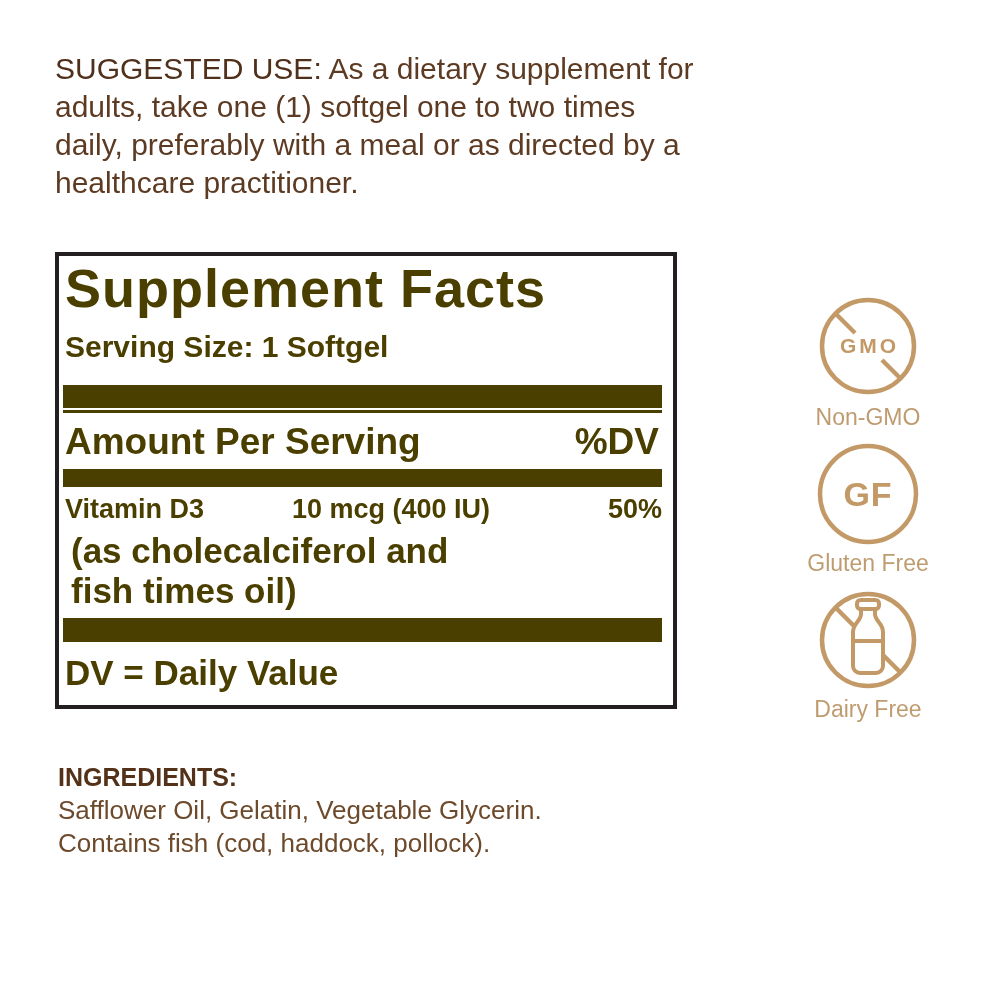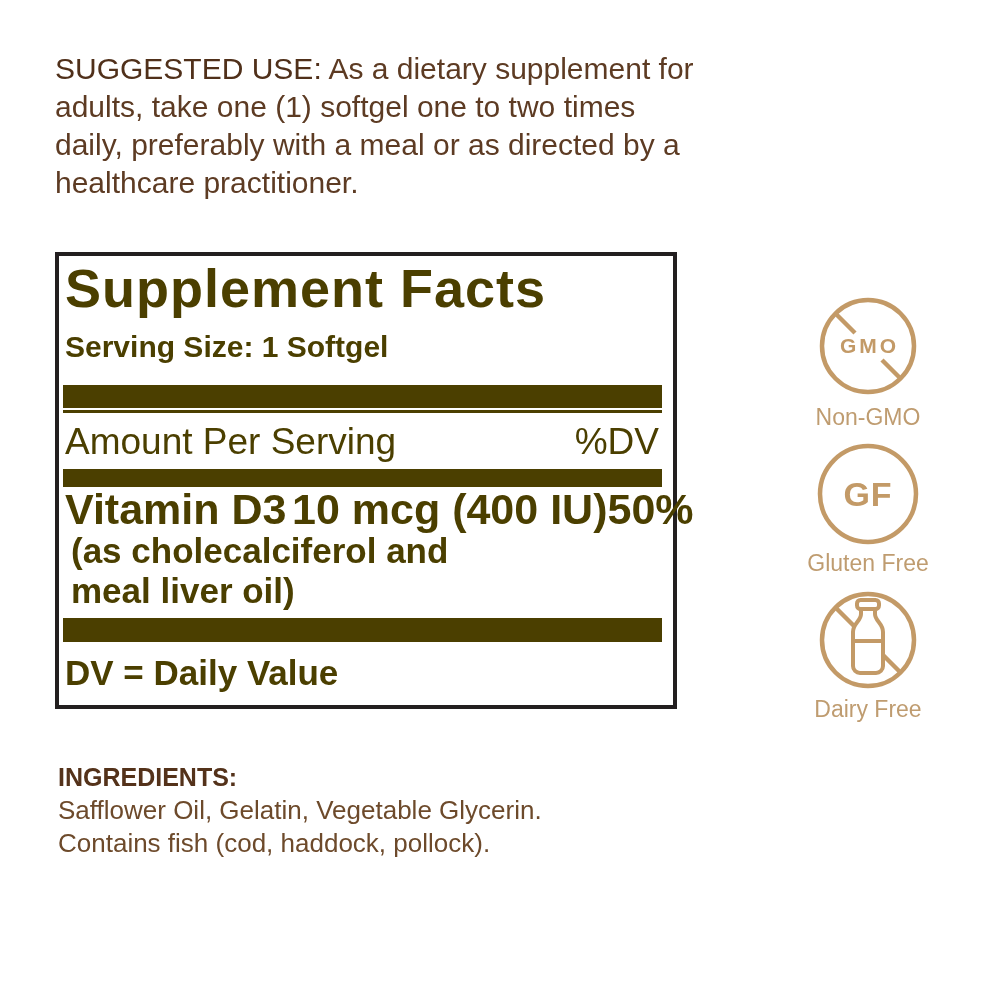--- a/index.html
+++ b/index.html
@@ -30,25 +30,25 @@
     position:absolute;top:68px;left:6px;font-size:30px;font-weight:bold;
     line-height:46px;white-space:nowrap;
   }
   .sf-bar{position:absolute;left:4px;width:599px;background:#4b3f00;}
   .sf-bar.bar1{top:129px;height:23px;}
   .sf-hairline{position:absolute;left:4px;width:599px;top:154px;height:3px;background:#4b3f00;}
   .sf-bar.bar2{top:213px;height:18px;}
   .sf-bar.bar3{top:362px;height:24px;}
   .sf-header-row{
     position:absolute;top:164px;left:6px;right:14px;display:flex;
-    justify-content:space-between;font-size:37px;font-weight:normal;line-height:44px;
+    justify-content:space-between;font-size:37px;font-weight:bold;line-height:44px;
   }
   .sf-nutrient-row{
-    position:absolute;top:232px;left:6px;right:21px;display:flex;
-    font-size:43px;font-weight:bold;line-height:42px;white-space:nowrap;
+    position:absolute;top:232px;left:6px;right:11px;display:flex;
+    font-size:27px;font-weight:bold;line-height:42px;white-space:nowrap;
   }
   .sf-nutrient-row .n-name{width:227px;flex:0 0 auto;}
   .sf-nutrient-row .n-amount{flex:1 1 auto;}
   .sf-nutrient-row .n-dv{flex:0 0 auto;text-align:right;}
   .sf-detail{position:absolute;left:12px;font-size:35px;font-weight:bold;line-height:42px;white-space:nowrap;}
   .sf-detail.d1{top:274px;}
   .sf-detail.d2{top:314px;}
   .sf-footnote{position:absolute;top:396px;left:6px;font-size:35px;font-weight:bold;line-height:42px;white-space:nowrap;}
 
   
@@ -100,21 +100,21 @@
     </div>
 
     <div class="sf-bar bar2"></div>
 
     <div class="sf-nutrient-row">
       <span class="n-name">Vitamin D3</span>
       <span class="n-amount">10 mcg (400 IU)</span>
       <span class="n-dv">50%</span>
     </div>
     <div class="sf-detail d1">(as cholecalciferol and</div>
-    <div class="sf-detail d2">meal liver oil)</div>
+    <div class="sf-detail d2">fish times oil)</div>
 
     <div class="sf-bar bar3"></div>
     <div class="sf-footnote">DV = Daily Value</div>
   </div>
 
   <svg class="badge-svg gmo" viewBox="0 0 104 104">
     <circle cx="52" cy="52" r="46" fill="none" stroke="#c39a67" stroke-width="4.5"></circle>
     <line x1="19.5" y1="19.5" x2="39" y2="39" stroke="#c39a67" stroke-width="4.5"></line>
     <line x1="66" y1="66" x2="84.5" y2="84.5" stroke="#c39a67" stroke-width="4.5"></line>
   </svg>

